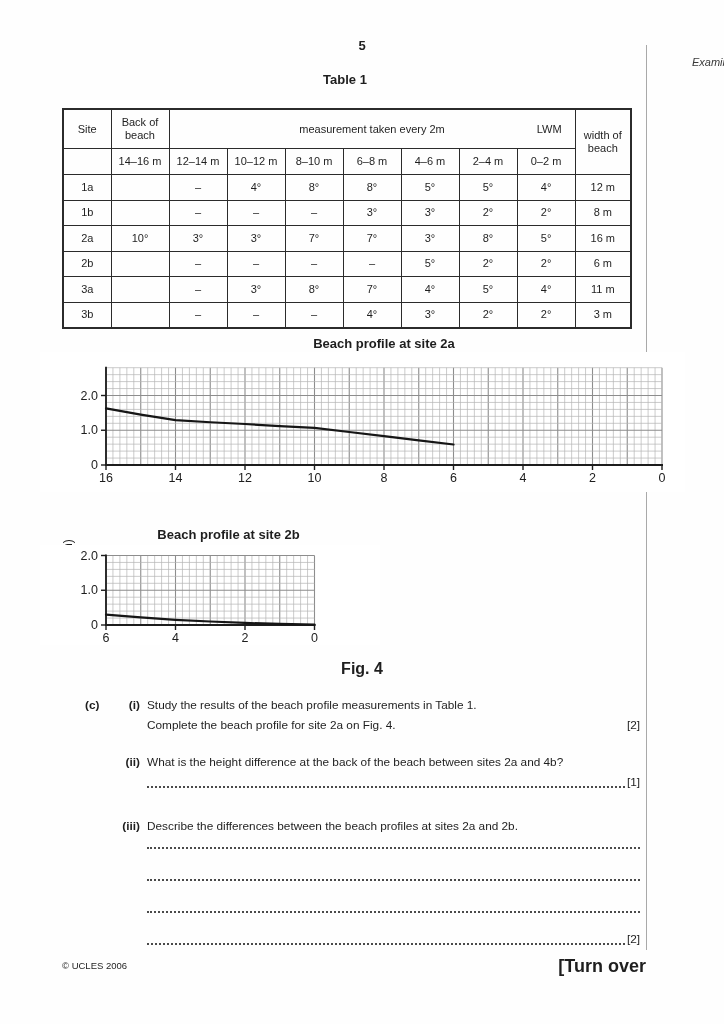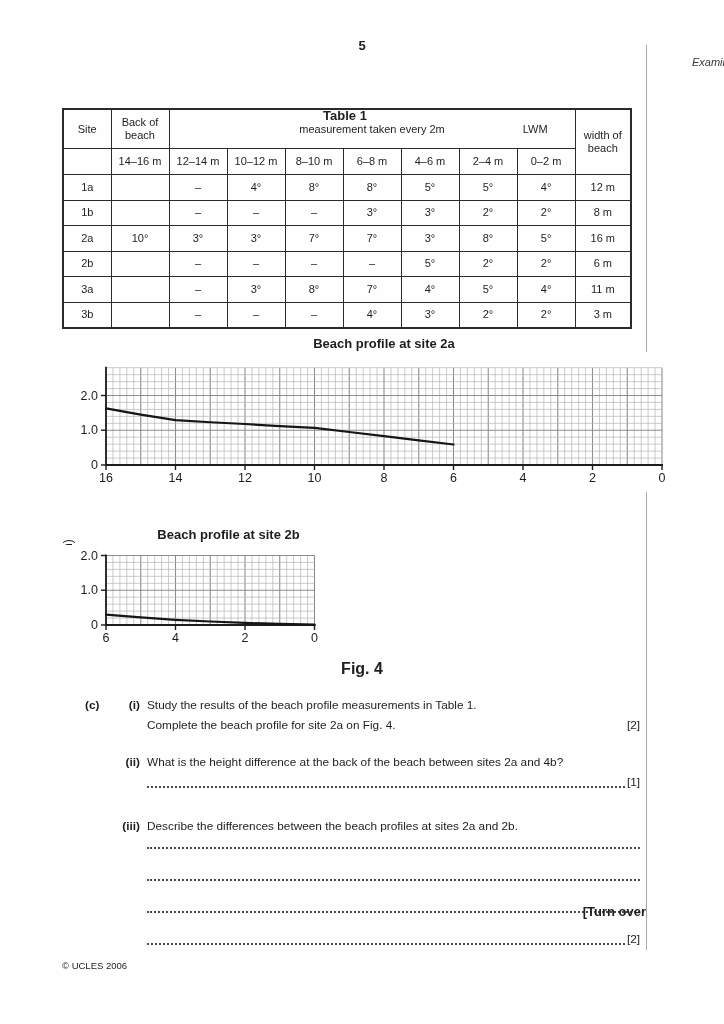--- a/index.html
+++ b/index.html
@@ -8,31 +8,31 @@
 
   
   .page-num{position:absolute;left:0;top:38px;width:724px;text-align:center;
             font-weight:bold;font-size:13px;}
   .exam-line{position:absolute;left:646px;top:45px;width:1px;height:905px;background:#a9a9a9;}
   .exam-note{position:absolute;left:648px;top:46px;width:74px;text-align:right;
              font-style:italic;font-size:11px;line-height:10.5px;color:#3a3a3a;padding-left:24px;}
 
   
   .table-title{position:absolute;left:62px;top:72px;width:566px;text-align:center;
-               font-weight:bold;font-size:13px;margin-top:36px;}
+               font-weight:bold;font-size:13px;}
   table.data-table{position:absolute;left:62px;top:108px;width:566px;
                    border-collapse:collapse;table-layout:fixed;font-size:11px;
                    border:2px solid #2b2b2b;}
   .data-table th,.data-table td{border:1px solid #2b2b2b;text-align:center;
                    font-weight:normal;padding:0;vertical-align:middle;line-height:13px;}
   .data-table thead tr.r1 th{height:38px;}
   .data-table thead tr.r2 th{height:25px;}
   .data-table tbody td{height:24.5px;margin-top:16px;}
   th.meas{position:relative;}
-  th.meas .lwm{position:absolute;right:27px;top:50%;transform:translateY(-50%);}
+  th.meas .lwm{position:absolute;right:13px;top:50%;transform:translateY(-50%);}
 
   
   .chart{position:absolute;background:#ffffff;}
   #chart0{left:40px;top:352px;width:645px;height:140px;}
   #chart1c{left:40px;top:545px;width:340px;height:100px;}
   .chart-title{position:absolute;font-weight:bold;font-size:13px;text-align:center;}
   #title0{left:106px;top:336px;width:556px;}
   #title1{left:106px;top:527px;width:245px;}
   .ylab{position:absolute;width:120px;height:16px;font-size:12px;text-align:center;
         transform:rotate(-90deg);}
@@ -53,21 +53,21 @@
   .ansline .dots{flex:1;height:100%;border-bottom:2px dotted #4a4a4a;}
   .ansline .mark{font-size:11.8px;margin-left:2px;line-height:12px;}
   #lines-iii{position:absolute;left:147px;top:835px;width:493px;}
   #lines-iii .row{display:flex;align-items:flex-end;height:14px;margin-bottom:18px;}
   #lines-iii .row .dots{flex:1;height:100%;border-bottom:2px dotted #4a4a4a;}
   #lines-iii .row .mark{font-size:11.8px;margin-left:2px;line-height:12px;}
 
   
   .footer-left{position:absolute;left:62px;top:960px;font-size:9.5px;}
   .footer-center{position:absolute;left:0;top:960px;width:724px;text-align:center;font-size:9.5px;}
-  .footer-right{position:absolute;right:78px;top:904px;font-weight:bold;font-size:13px;padding-left:24px;}
+  .footer-right{position:absolute;right:78px;top:956px;font-weight:bold;font-size:18px;padding-left:24px;}
 </style>
 </head>
 <body>
 
 <div class="page">
 
   <div class="page-num">5</div>
 
   <div class="exam-line"></div>
   <div class="exam-note">

